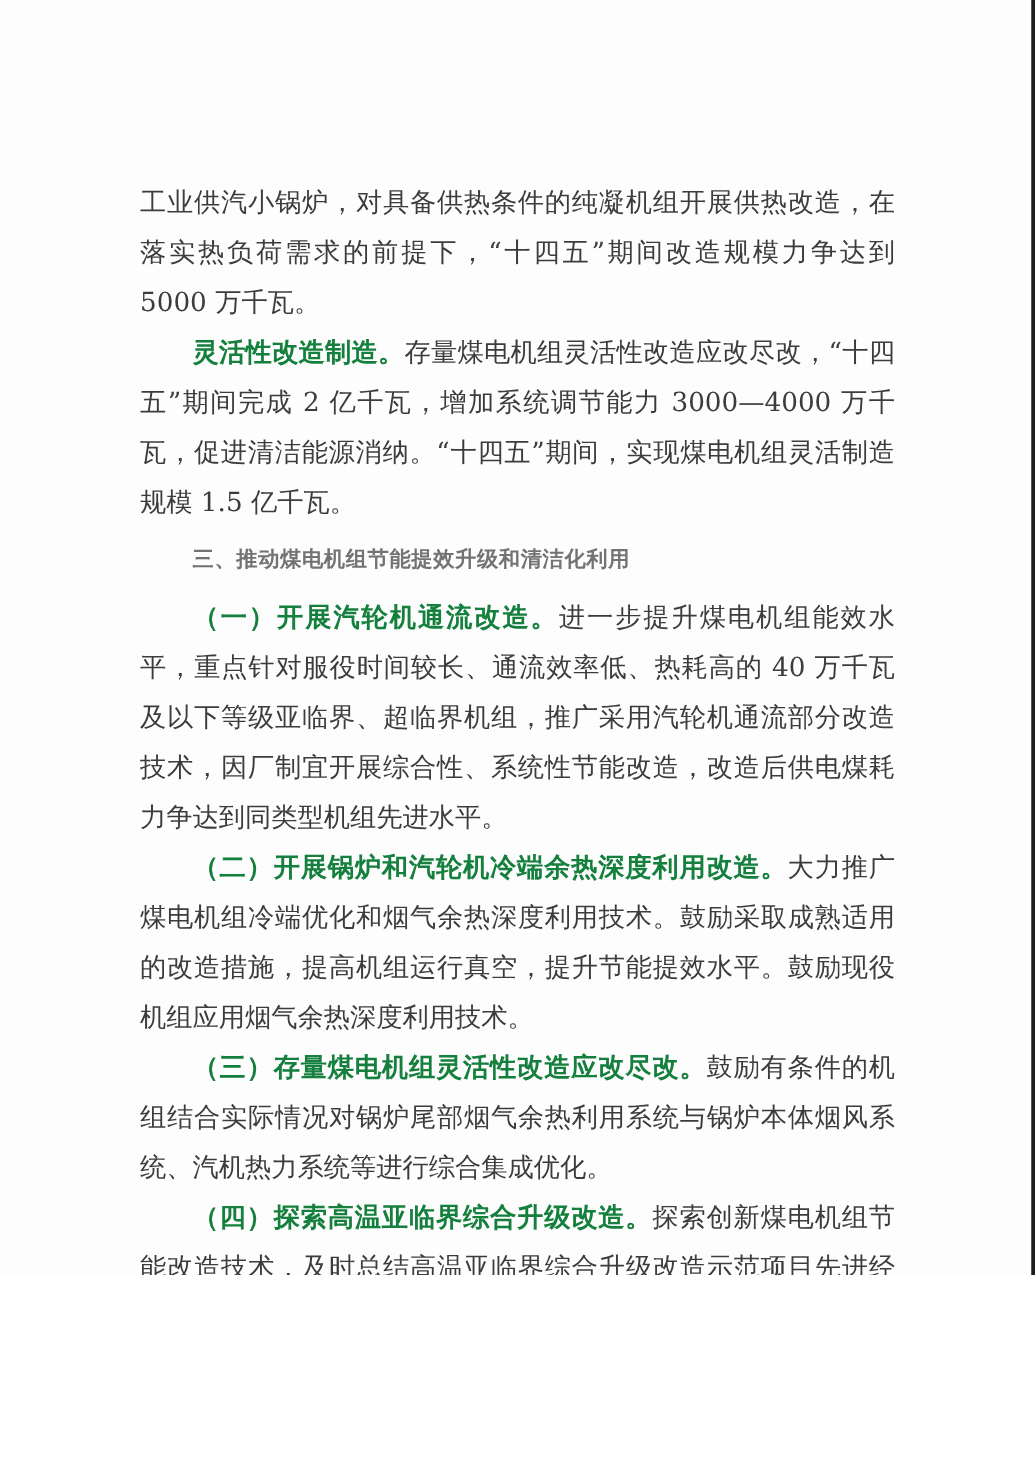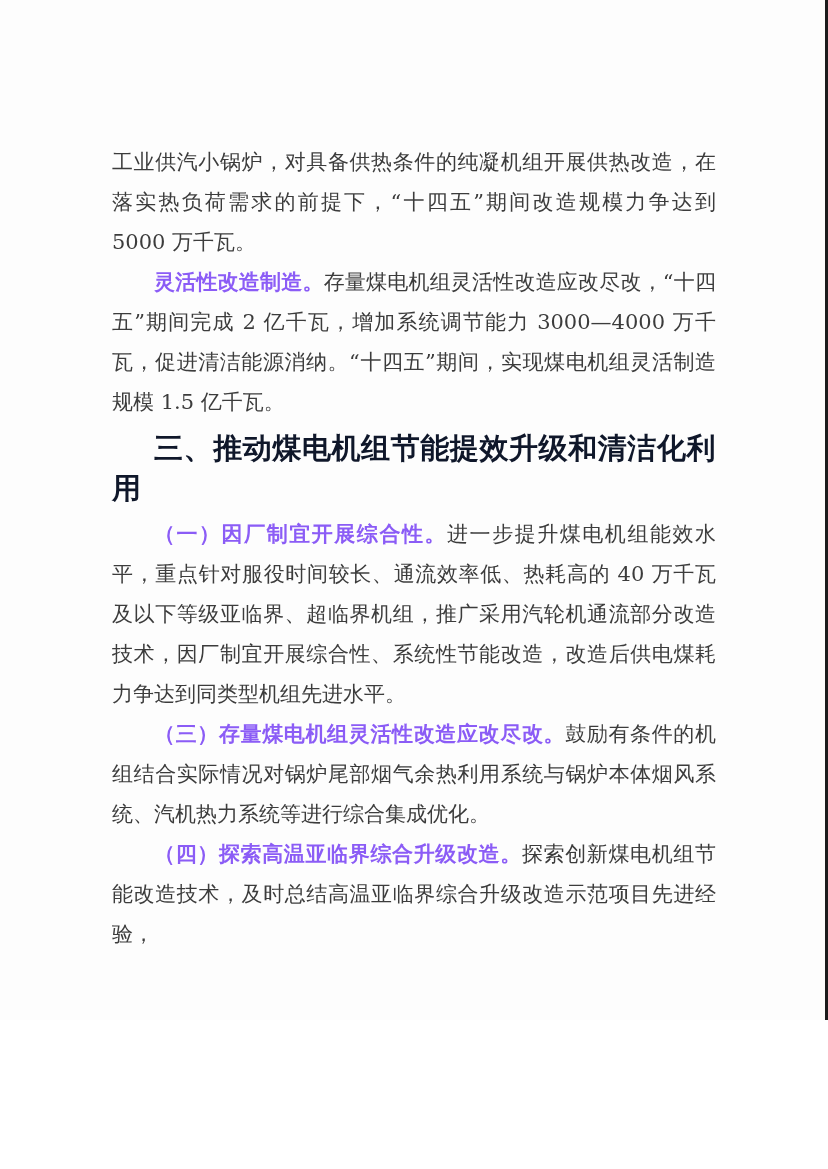--- a/index.html
+++ b/index.html
@@ -37,28 +37,28 @@
   }
   .body-para {
     margin: 0;
     text-indent: 42px;
   }
   .no-indent {
     text-indent: 0;
   }
   .lead-bold {
     font-weight: bold;
-    color: #8b5cf6;
+    color: #15803d;
   }
   .section-heading {
     margin: 6px 0 6px 0;
     font-family: Liberation Serif, serif;
-    font-size: 29px;
+    font-size: 17px;
     font-weight: bold;
-    color: #0f172a;
+    color: #737373;
     text-indent: 42px;
     line-height: 40px;
     letter-spacing: 0.5px;
   }
   .footer {
     position: absolute;
     left: 146px;
     top: 1036px;
     font-family: "DejaVu Serif", "Liberation Serif", serif;
     font-size: 21px;
@@ -81,22 +81,23 @@
   <div class="scan-edge"></div>
 
   <div class="text-block">
 
     <p class="body-para no-indent">工业供汽小锅炉，对具备供热条件的纯凝机组开展供热改造，在落实热负荷需求的前提下，“十四五”期间改造规模力争达到 5000 万千瓦。</p>
 
     <p class="body-para"><span class="lead-bold">灵活性改造制造。</span><span>存量煤电机组灵活性改造应改尽改，“十四五”期间完成 2 亿千瓦，增加系统调节能力 3000—4000 万千瓦，促进清洁能源消纳。“十四五”期间，实现煤电机组灵活制造规模 1.5 亿千瓦。</span></p>
 
     <h2 class="section-heading">三、推动煤电机组节能提效升级和清洁化利用</h2>
 
-    <p class="body-para"><span class="lead-bold">（一）因厂制宜开展综合性。</span><span>进一步提升煤电机组能效水平，重点针对服役时间较长、通流效率低、热耗高的 40 万千瓦及以下等级亚临界、超临界机组，推广采用汽轮机通流部分改造技术，因厂制宜开展综合性、系统性节能改造，改造后供电煤耗力争达到同类型机组先进水平。</span></p>
+    <p class="body-para"><span class="lead-bold">（一）开展汽轮机通流改造。</span><span>进一步提升煤电机组能效水平，重点针对服役时间较长、通流效率低、热耗高的 40 万千瓦及以下等级亚临界、超临界机组，推广采用汽轮机通流部分改造技术，因厂制宜开展综合性、系统性节能改造，改造后供电煤耗力争达到同类型机组先进水平。</span></p>
 
+    <p class="body-para"><span class="lead-bold">（二）开展锅炉和汽轮机冷端余热深度利用改造。</span><span>大力推广煤电机组冷端优化和烟气余热深度利用技术。鼓励采取成熟适用的改造措施，提高机组运行真空，提升节能提效水平。鼓励现役机组应用烟气余热深度利用技术。</span></p>
 
     <p class="body-para"><span class="lead-bold">（三）存量煤电机组灵活性改造应改尽改。</span><span>鼓励有条件的机组结合实际情况对锅炉尾部烟气余热利用系统与锅炉本体烟风系统、汽机热力系统等进行综合集成优化。</span></p>
 
     <p class="body-para"><span class="lead-bold">（四）探索高温亚临界综合升级改造。</span><span>探索创新煤电机组节能改造技术，及时总结高温亚临界综合升级改造示范项目先进经验，</span></p>
 
   </div>
 
   <div class="footer"><span class="dash">—</span><span class="num">4</span><span class="dash">—</span></div>
 
 </div>

